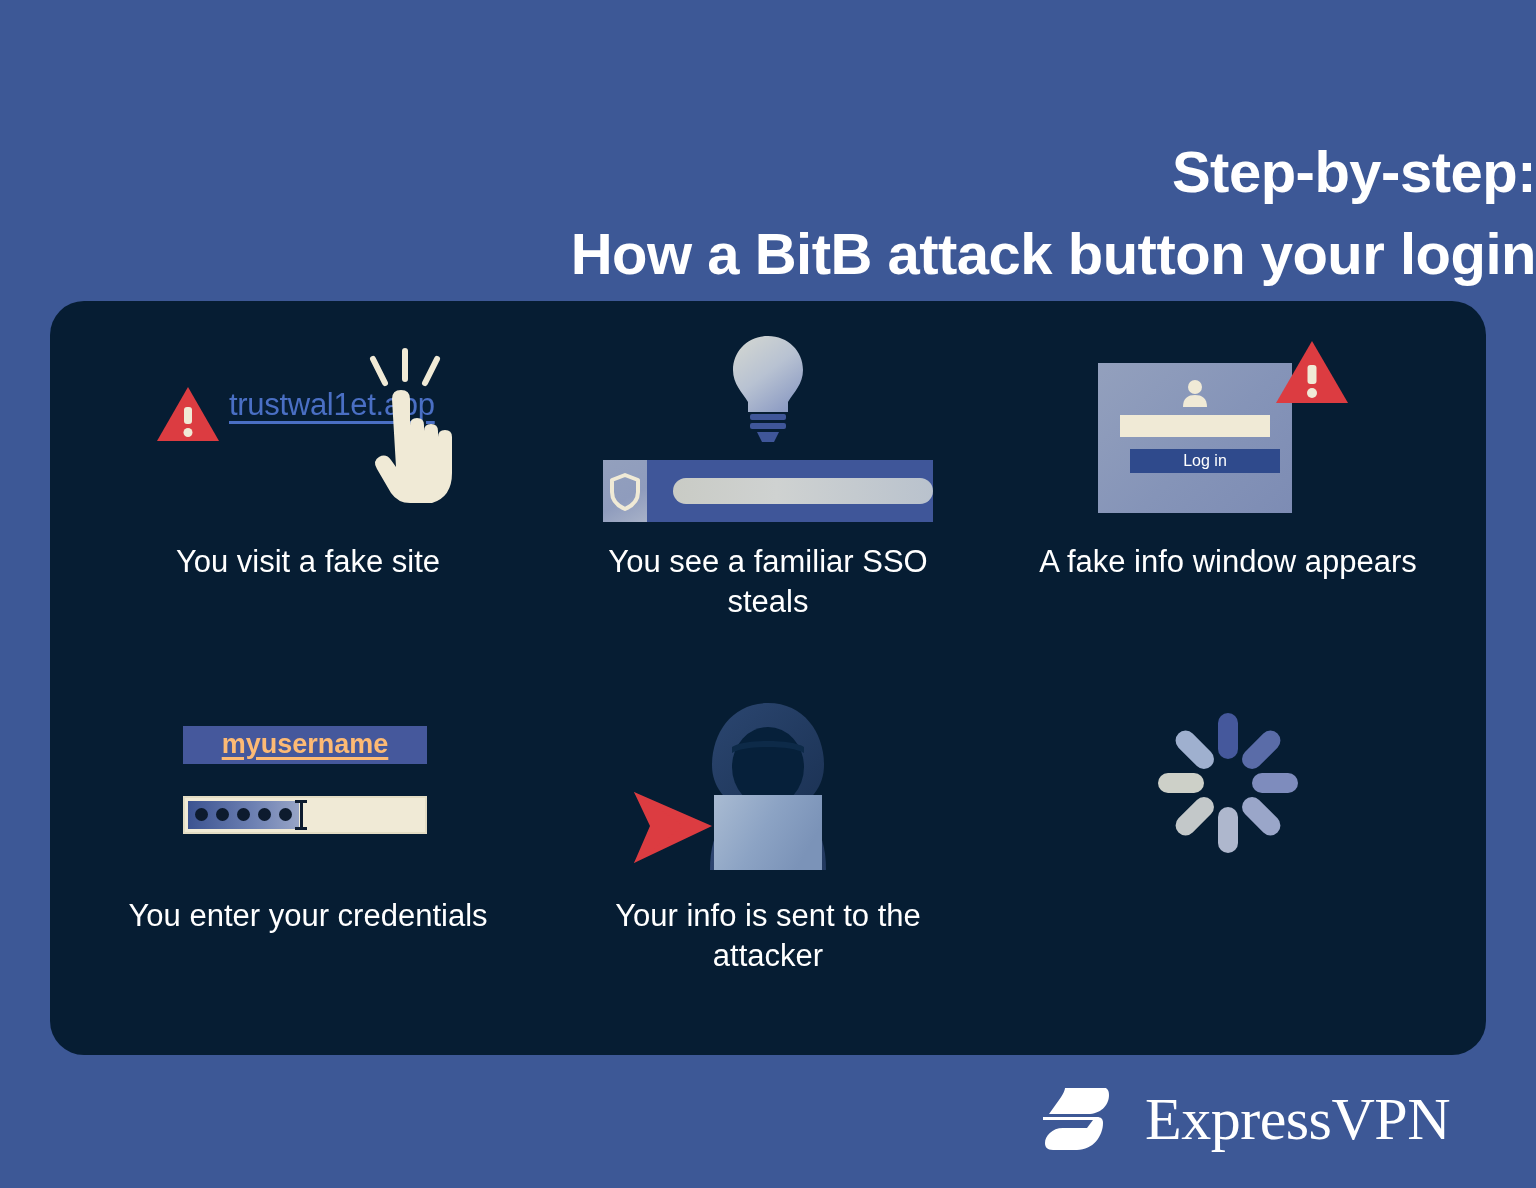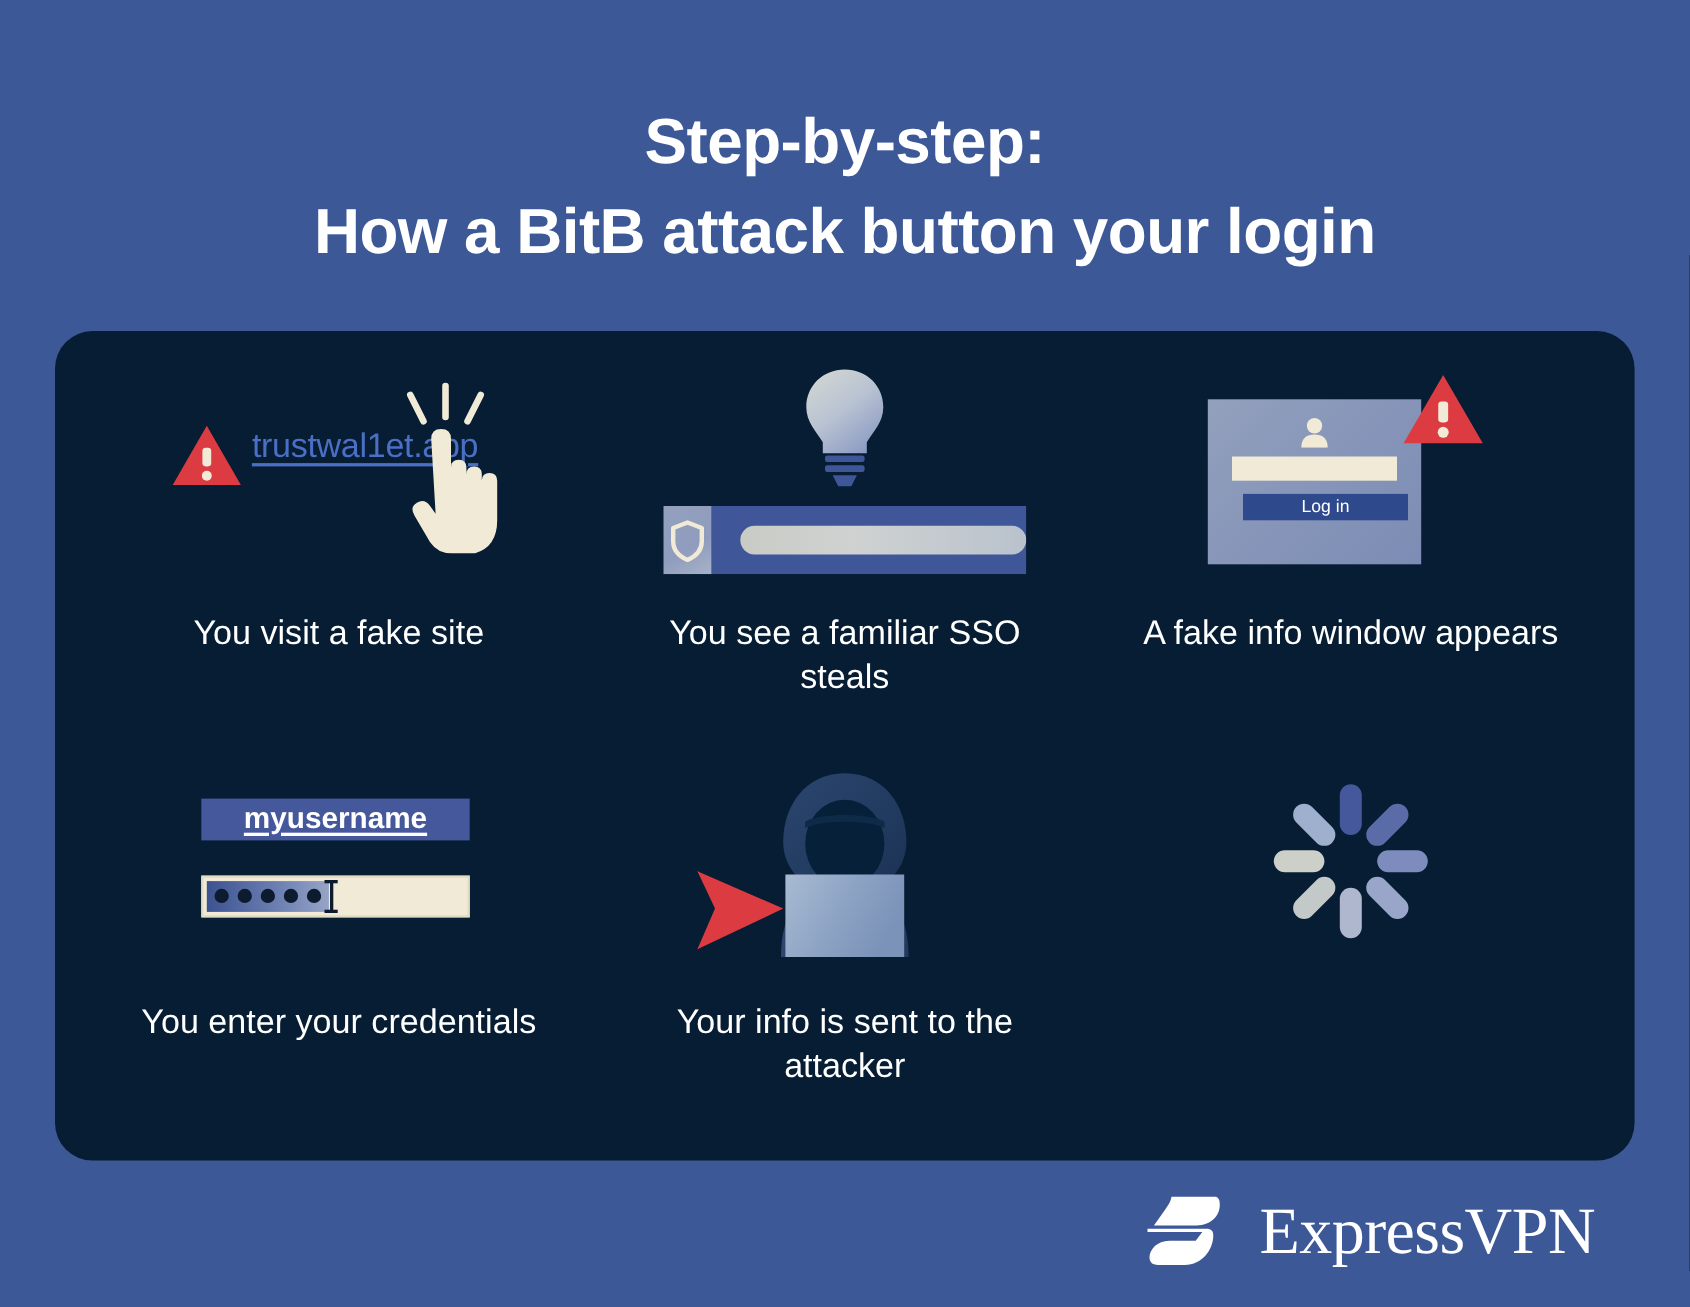--- a/index.html
+++ b/index.html
@@ -10,22 +10,23 @@
     width: 1536px;
     height: 1188px;
     background: #3d5896;
     font-family: "Liberation Sans", sans-serif;
     overflow: hidden;
     position: relative;
   }
 
   
   .title-block {
-    text-align: center;
-    padding-top: 88px;
+    text-align: right;
+    padding-top: 115px;
+    margin-top: 16px;
   }
   .title-line {
     color: #ffffff;
     font-weight: bold;
     font-size: 58px;
     line-height: 82px;
     letter-spacing: -0.5px;
   }
 
   
@@ -61,21 +62,21 @@
     align-items: center;
     justify-content: center;
     position: relative;
     width: 100%;
   }
   .caption {
     color: #ffffff;
     font-size: 31px;
     line-height: 40px;
     text-align: center;
-    margin-top: 19px;
+    margin-top: 6px;
     max-width: 380px;
   }
 
   
   .step1 {
     position: relative;
     width: 330px;
     height: 180px;
   }
   .warn-tri {
@@ -240,21 +241,21 @@
     left: 0;
     top: 8px;
     width: 244px;
     height: 38px;
     background: #45589c;
     display: flex;
     align-items: center;
     justify-content: center;
   }
   .user-field span {
-    color: #ffffff;
+    color: #fdba74;
     font-size: 27px;
     font-weight: bold;
     text-decoration: underline;
     text-underline-offset: 4px;
     text-decoration-thickness: 3px;
   }
   .pass-field {
     position: absolute;
     left: 0;
     top: 78px;

